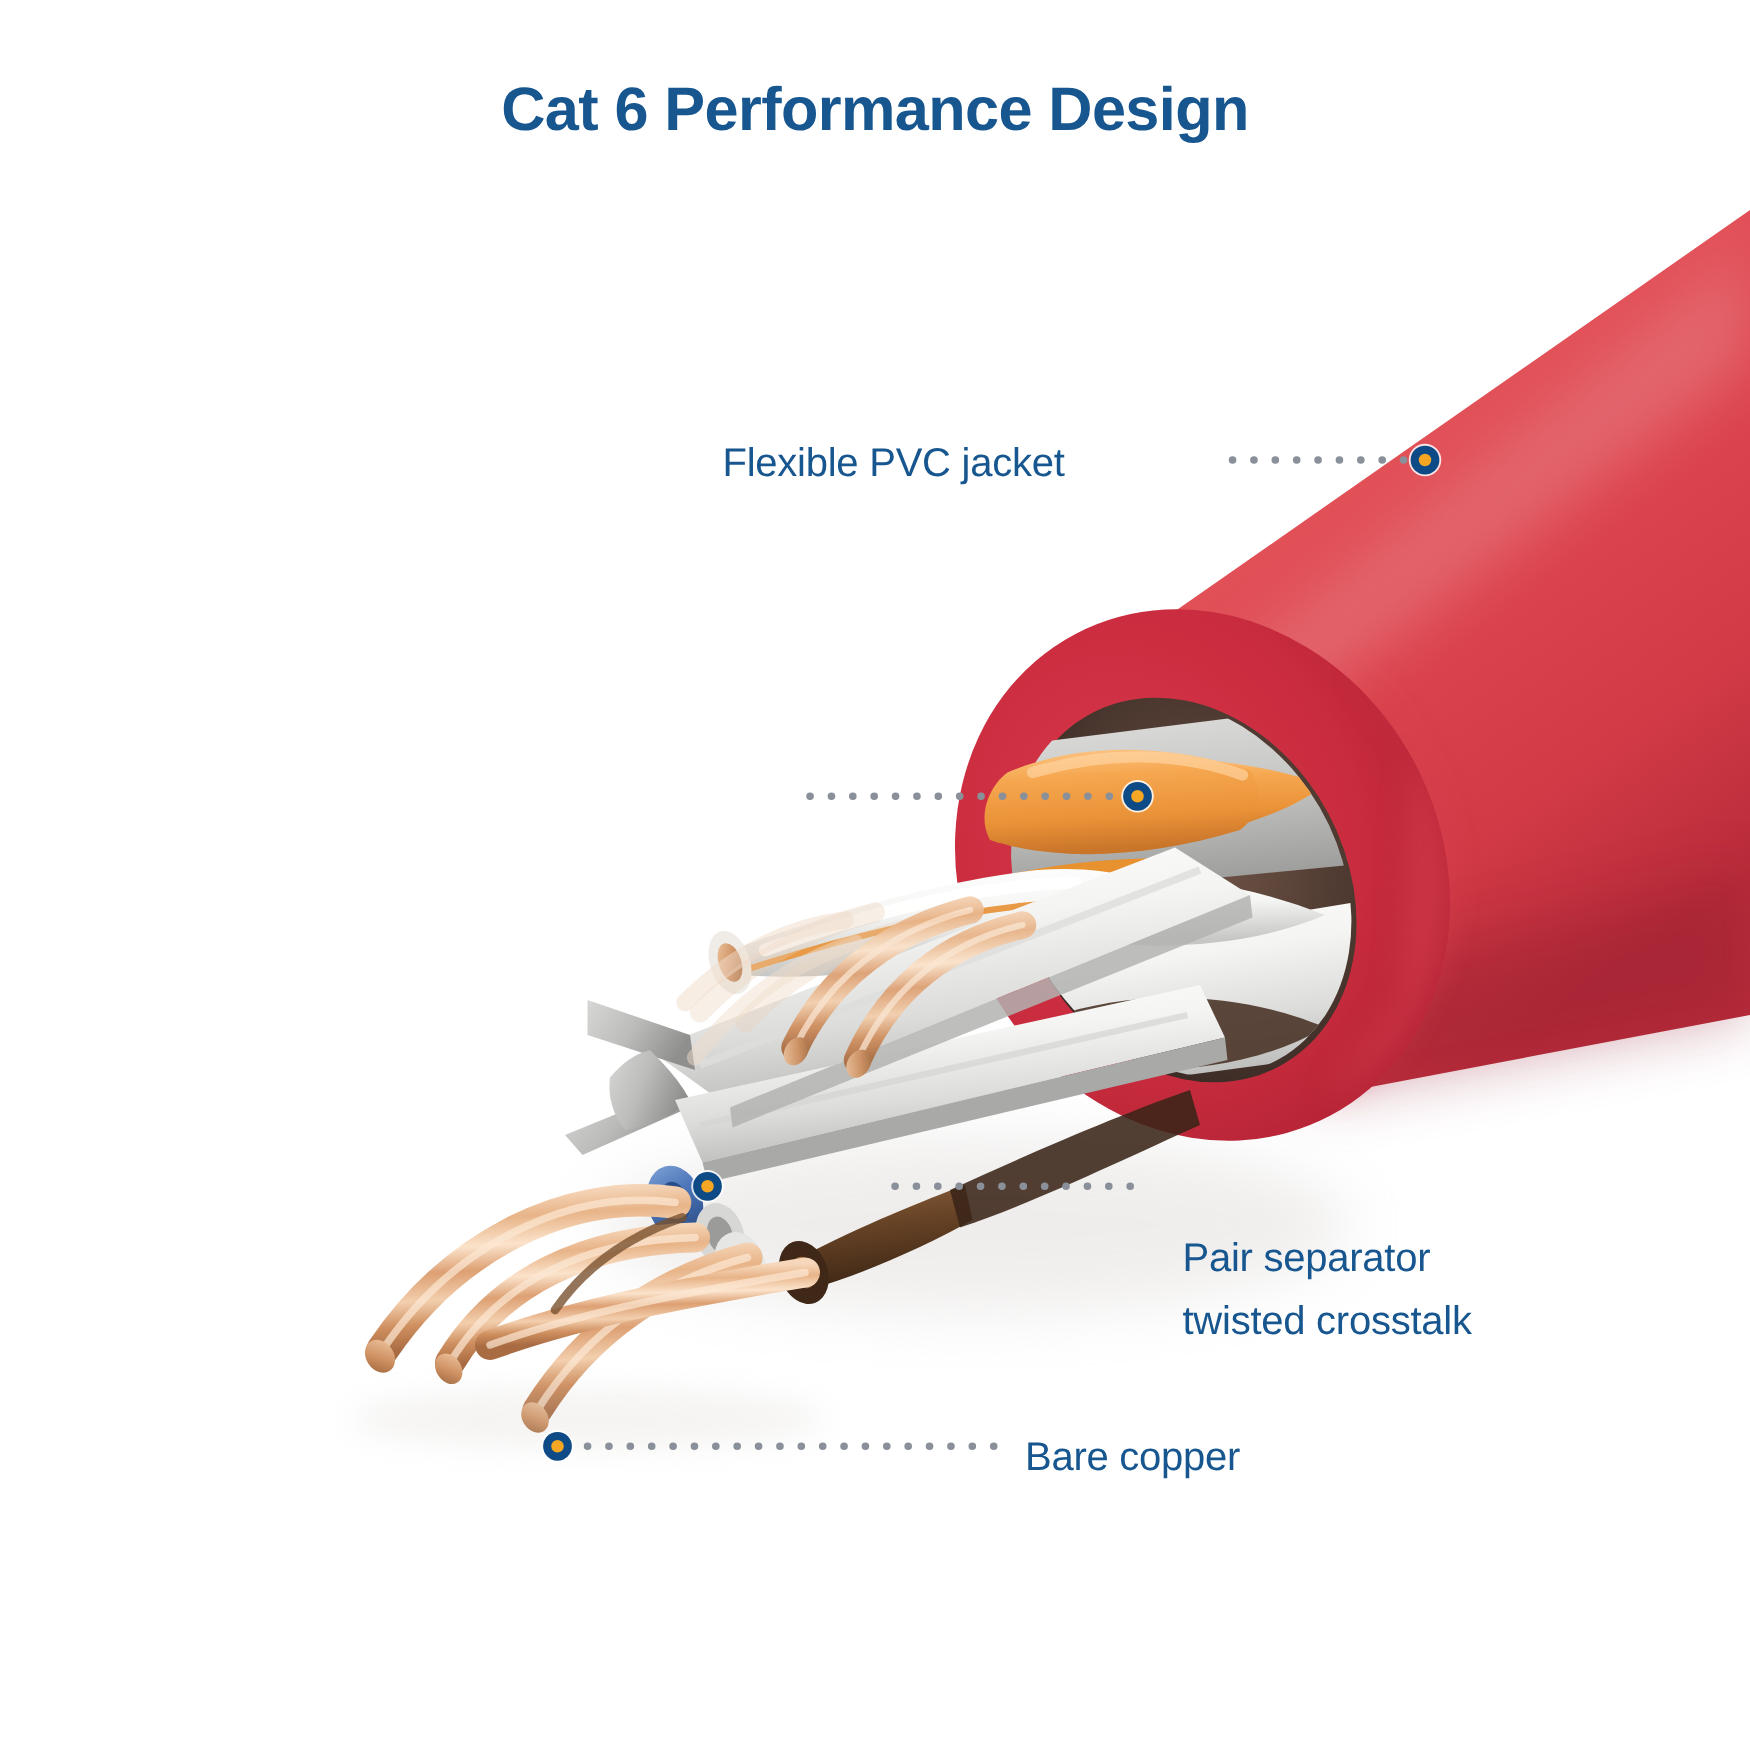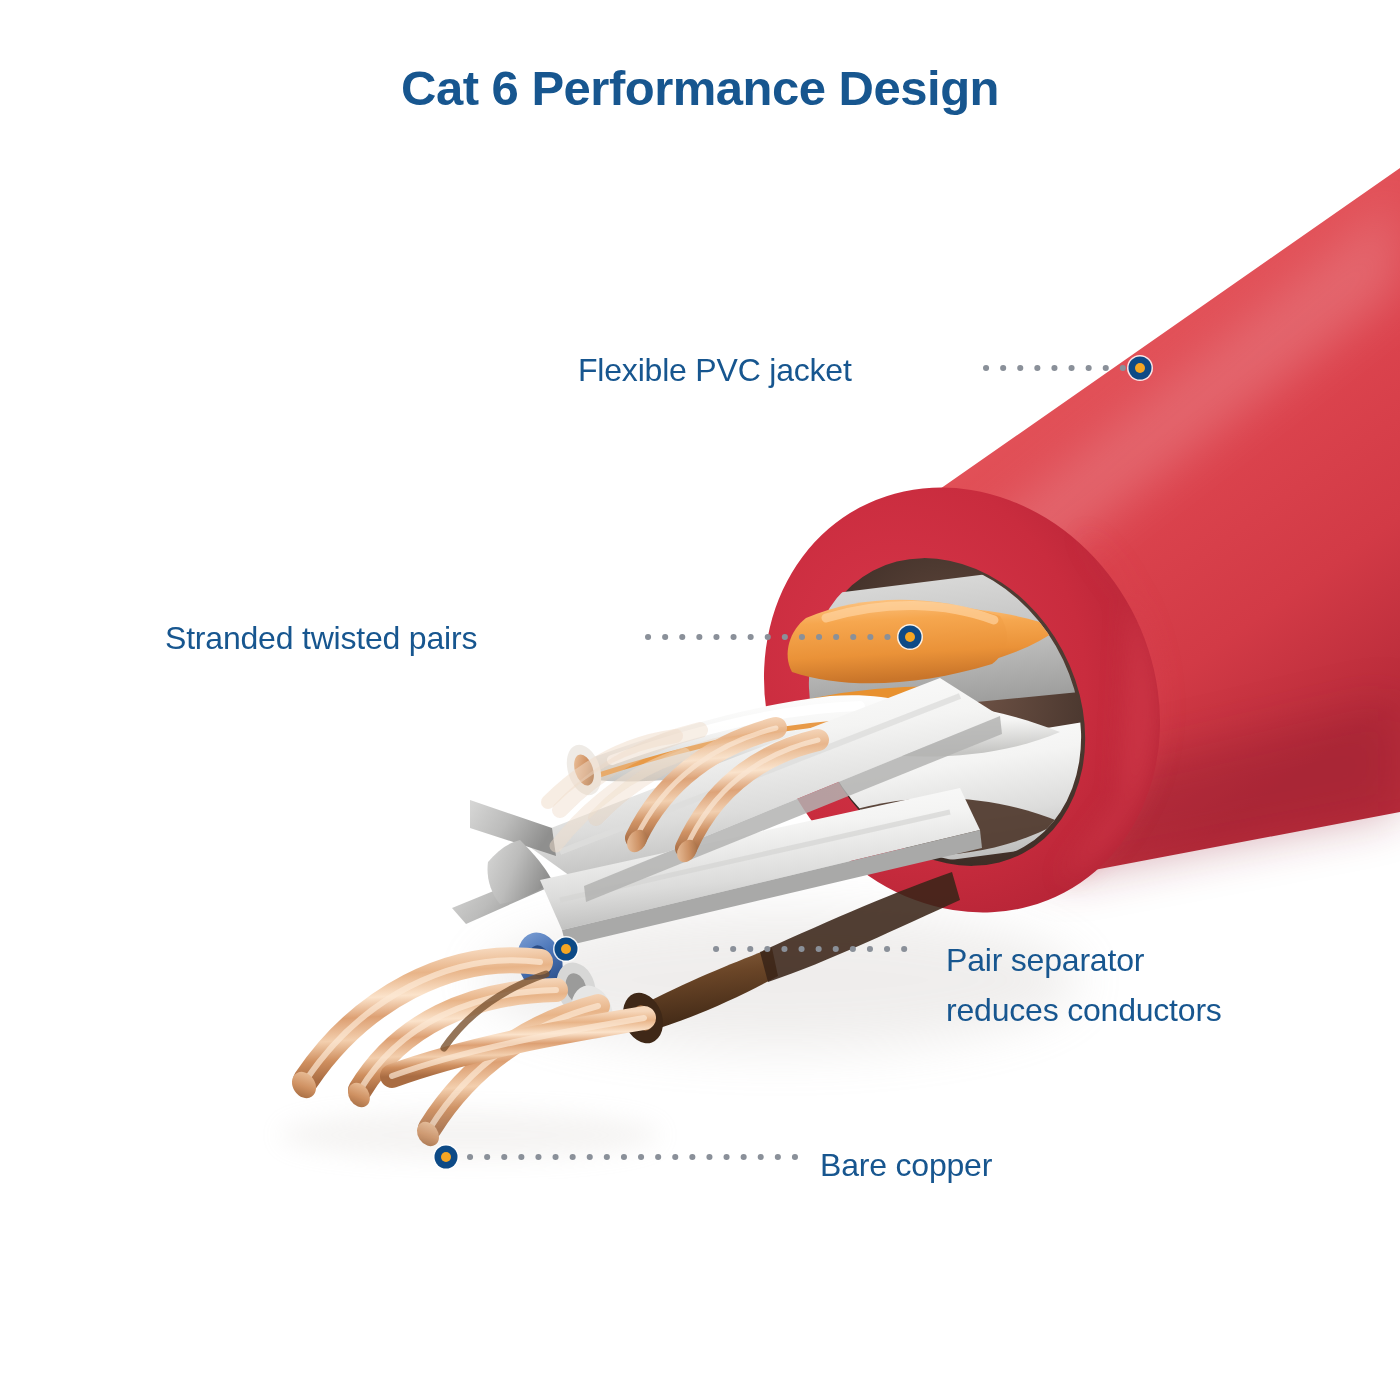--- a/index.html
+++ b/index.html
@@ -31,21 +31,21 @@
     position: absolute;
     color: #17568f;
     font-size: 32px;
     font-weight: 400;
     line-height: 50px;
     letter-spacing: -0.2px;
     white-space: nowrap;
   }
   #label-pvc       { left: 578px; top: 345px; }
   #label-pairs     { left: 165px; top: 613px; }
-  #label-separator { left: 946px; top: 935px; }
+  #label-separator { left: 946px; top: 981px; }
   #label-copper    { left: 820px; top: 1140px; }
 
   #art {
     position: absolute;
     left: 0;
     top: 0;
     width: 1400px;
     height: 1400px;
     pointer-events: none;
   }
@@ -360,24 +360,23 @@
       <g>
         <circle cx="446" cy="1157" r="13" fill="#ffffff" opacity="0.85"></circle>
         <circle cx="446" cy="1157" r="11.5" fill="#0d4a86"></circle>
         <circle cx="446" cy="1157" r="5" fill="#f5a623"></circle>
       </g>
     </g>
   </svg>
 
   <div class="callout-label" id="label-pvc">Flexible PVC jacket</div>
 
-  <div class="callout-label" id="label-pairs">Stranded twisted pairs</div>
 
   <div class="callout-label" id="label-separator">
     <div>Pair separator</div>
-    <div>reduces conductors</div>
+    <div>twisted crosstalk</div>
   </div>
 
   <div class="callout-label" id="label-copper">
     <div>Bare copper</div>
   </div>
 
 </div>
 
 </body></html>

